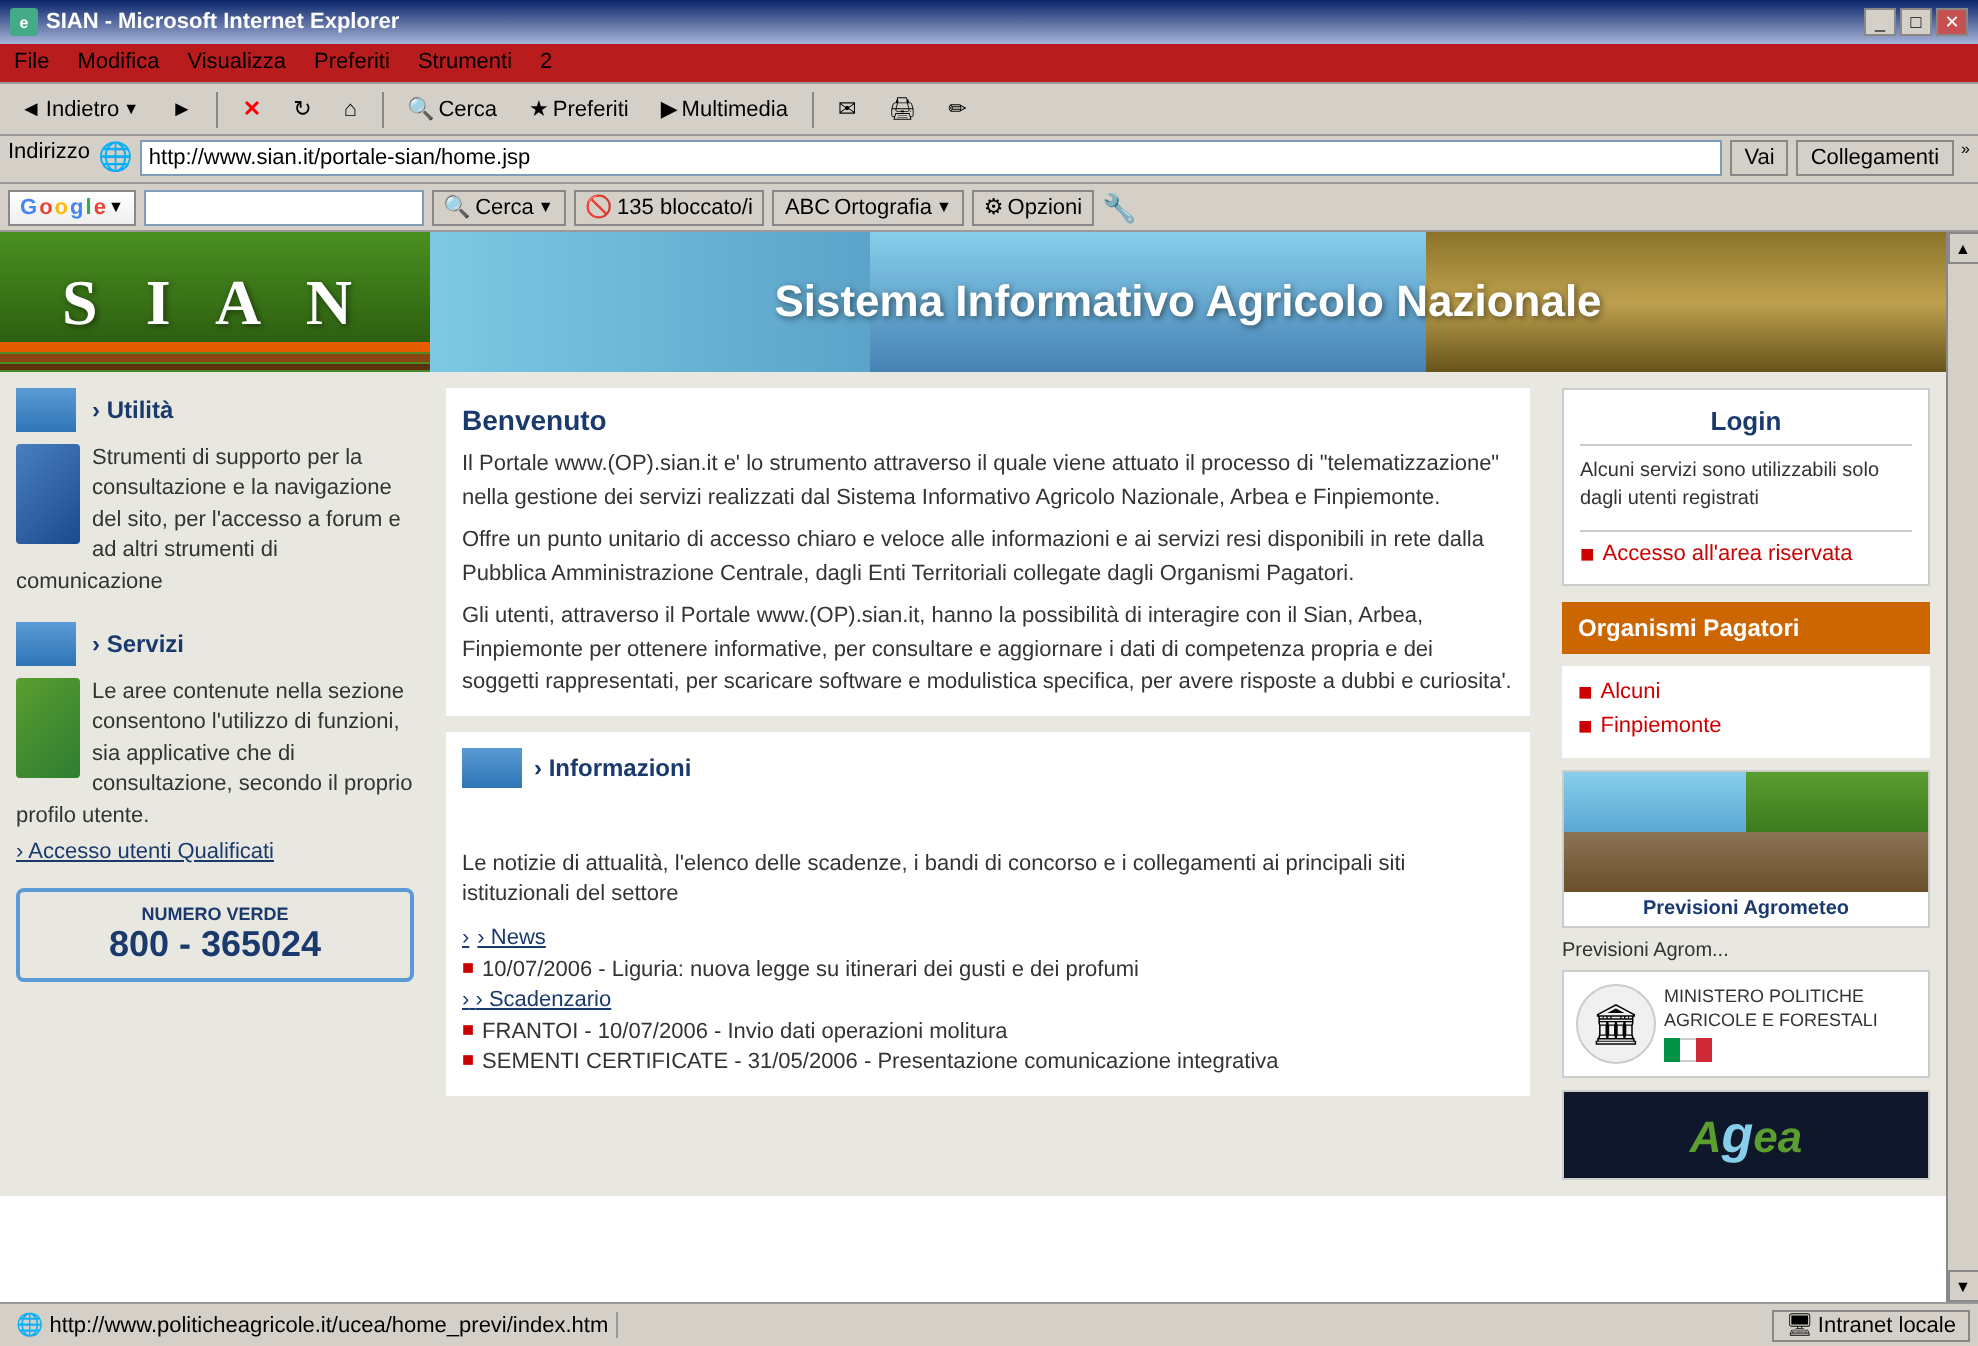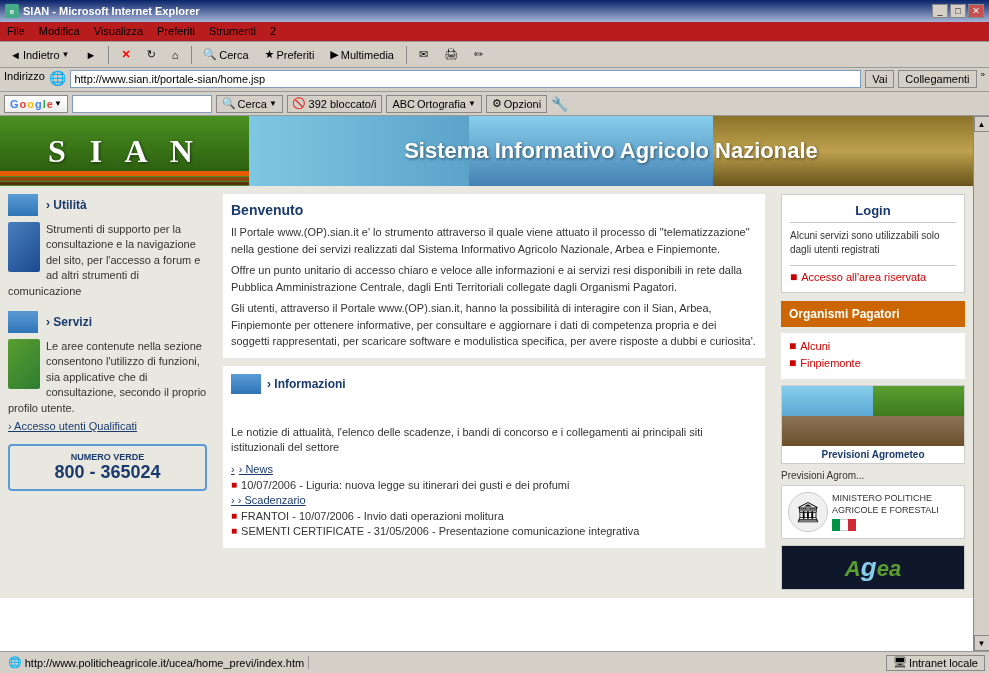--- a/index.html
+++ b/index.html
@@ -184,21 +184,21 @@
     .sian-header {
       background: linear-gradient(to right, #6db33f, #2e7d32);
       height: 70px;
       display: flex;
       align-items: stretch;
       overflow: hidden;
       position: relative;
     }
     .sian-logo-area {
       background: linear-gradient(to bottom, #5a9e2f, #4a8a22);
-      width: 249px;
+      width: 215px;
       display: flex;
       align-items: center;
       justify-content: center;
       flex-direction: column;
       position: relative;
     }
     .sian-logo-text {
       font-size: 32px;
       font-weight: bold;
       color: white;
@@ -654,21 +654,21 @@
     <span class="arrow">▼</span>
   </div>
   <input class="google-search-input" type="text" style="">
   <button class="google-search-btn">
     <span>🔍</span>
     <span>Cerca</span>
     <span style="font-size:8px;">▼</span>
   </button>
   <button class="blocked-btn">
     <span style="color:#c00;">🚫</span>
-    <span>392 bloccato/i</span>
+    <span>135 bloccato/i</span>
   </button>
   <button class="ortografia-btn">
     <span>ABC</span>
     <span>Ortografia</span>
     <span style="font-size:8px;">▼</span>
   </button>
   <button class="opzioni-btn">
     <span>⚙</span>
     <span>Opzioni</span>
   </button>

